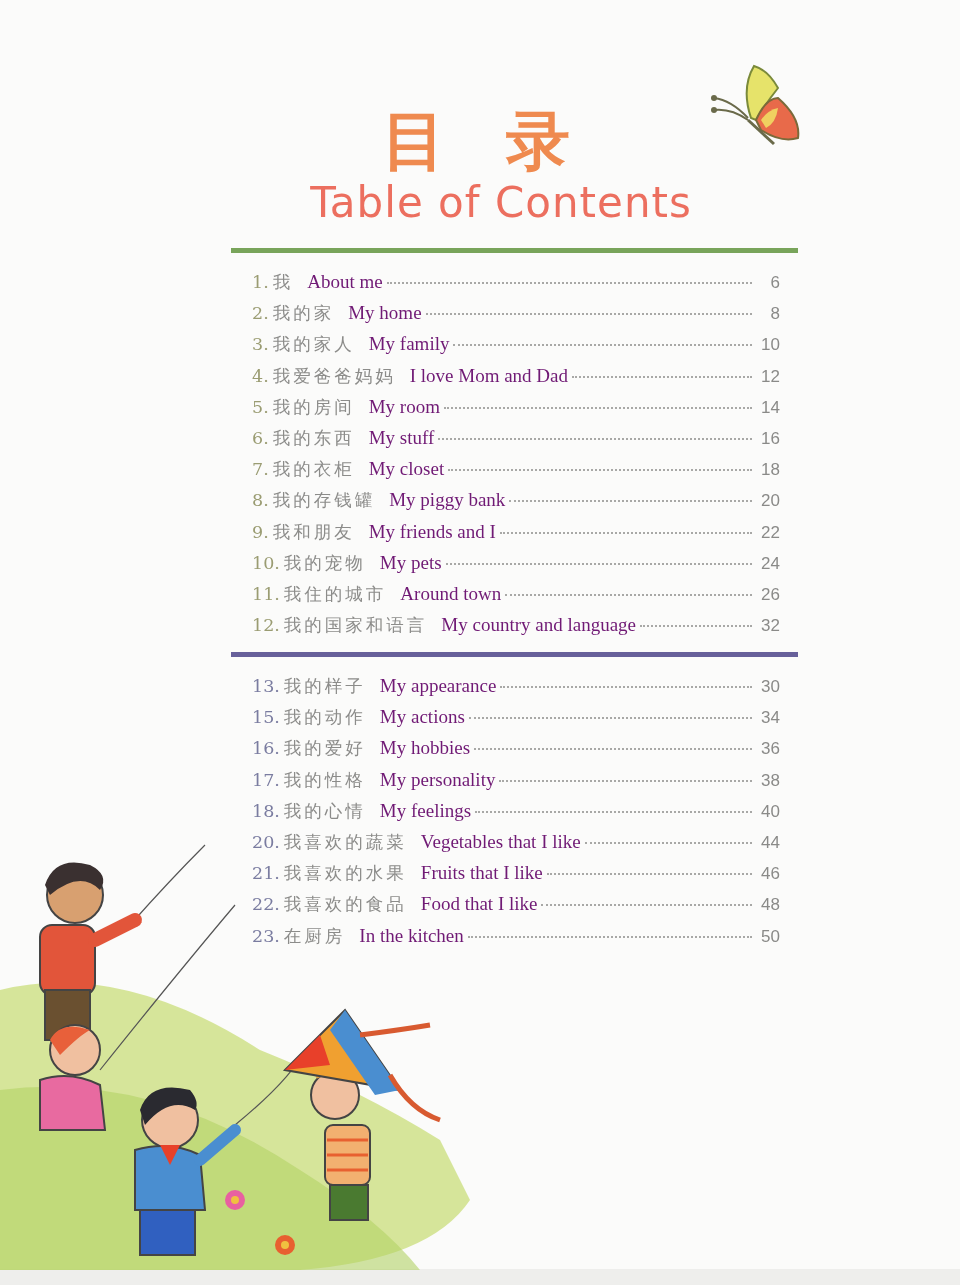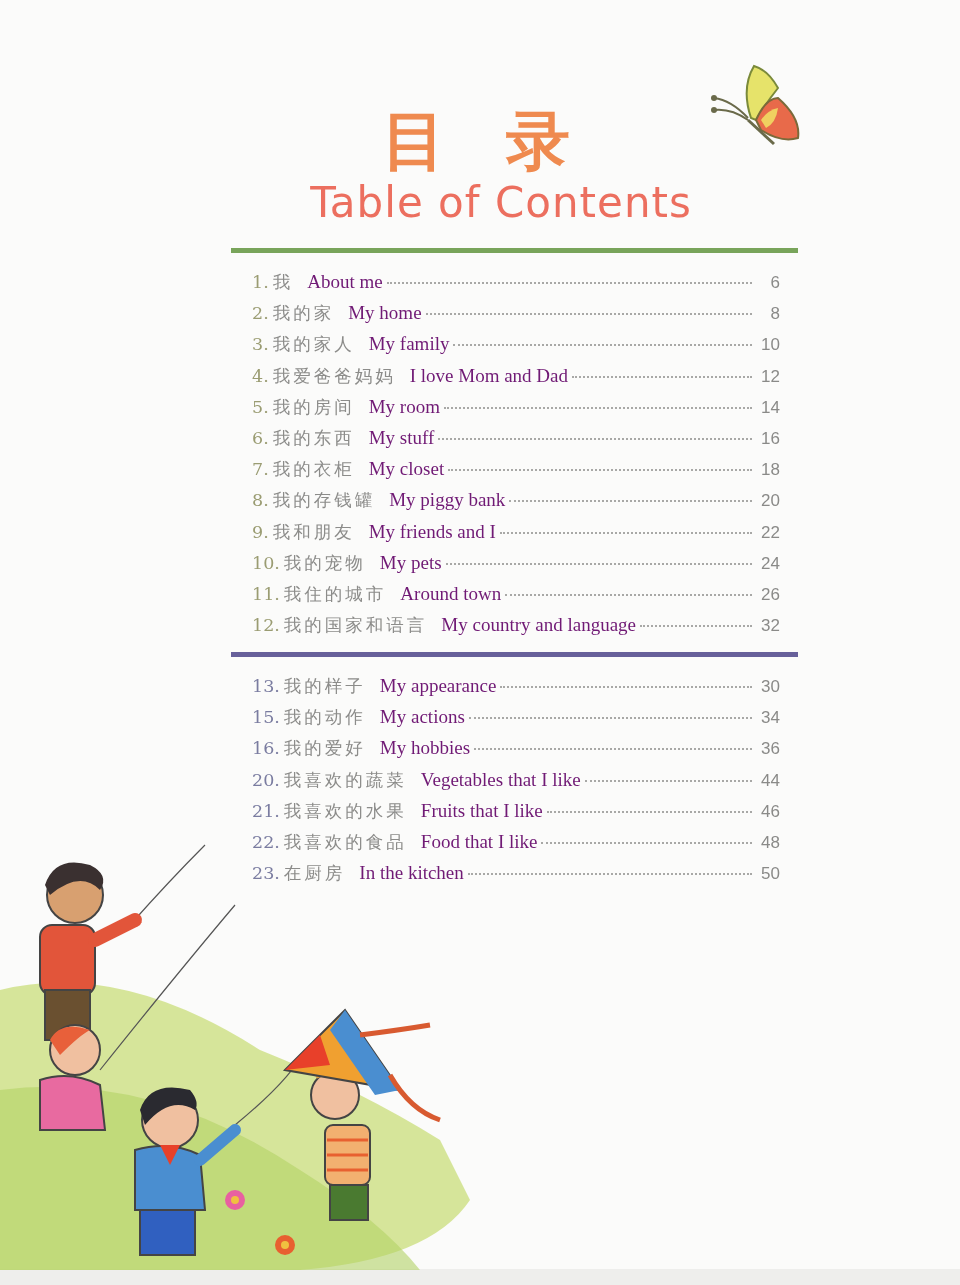--- a/index.html
+++ b/index.html
@@ -169,20 +169,34 @@
       <span class="pg">34</span>
     </div>
   <div class="row">
       <span class="num">16.</span>
       <span class="cn">我的爱好</span>
       <span class="en">My hobbies</span>
       <span class="dots"></span>
       <span class="pg">36</span>
     </div>
   <div class="row">
+      <span class="num">17.</span>
+      <span class="cn">我的性格</span>
+      <span class="en">My personality</span>
+      <span class="dots"></span>
+      <span class="pg">38</span>
+    </div>
+  <div class="row">
+      <span class="num">18.</span>
+      <span class="cn">我的心情</span>
+      <span class="en">My feelings</span>
+      <span class="dots"></span>
+      <span class="pg">40</span>
+    </div>
+  <div class="row">
       <span class="num">20.</span>
       <span class="cn">我喜欢的蔬菜</span>
       <span class="en">Vegetables that I like</span>
       <span class="dots"></span>
       <span class="pg">44</span>
     </div>
   <div class="row">
       <span class="num">21.</span>
       <span class="cn">我喜欢的水果</span>
       <span class="en">Fruits that I like</span>

